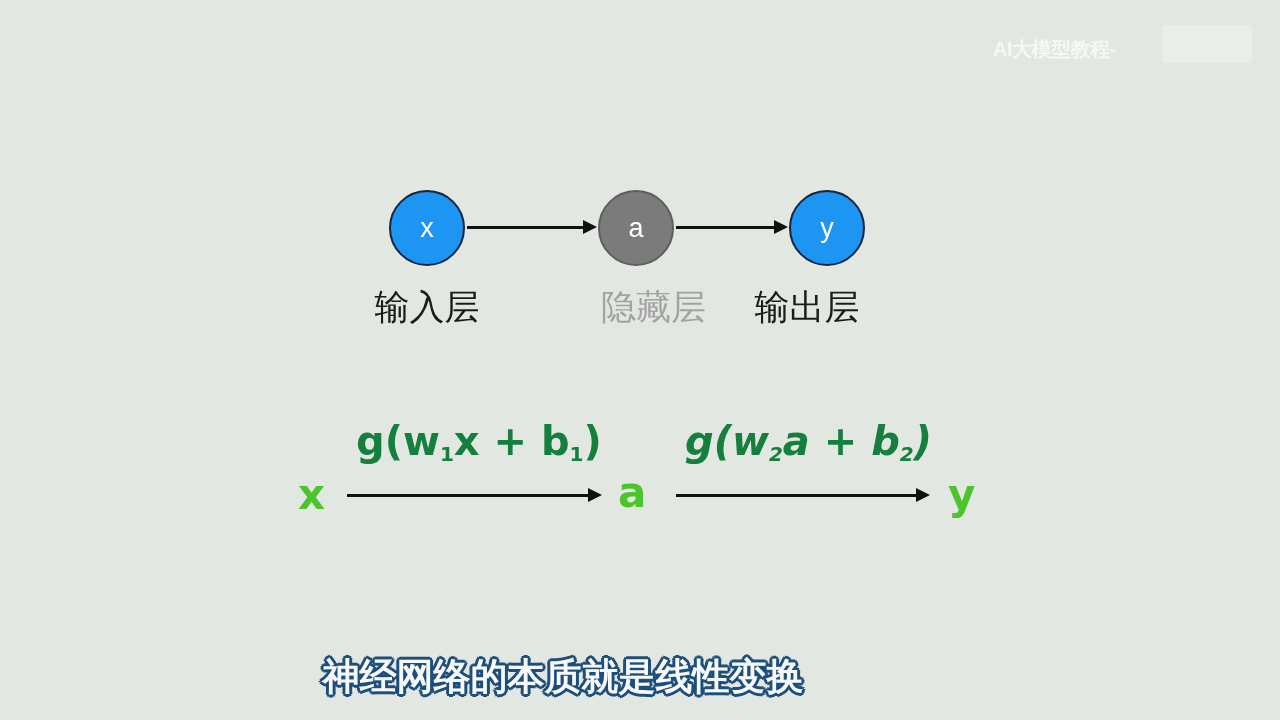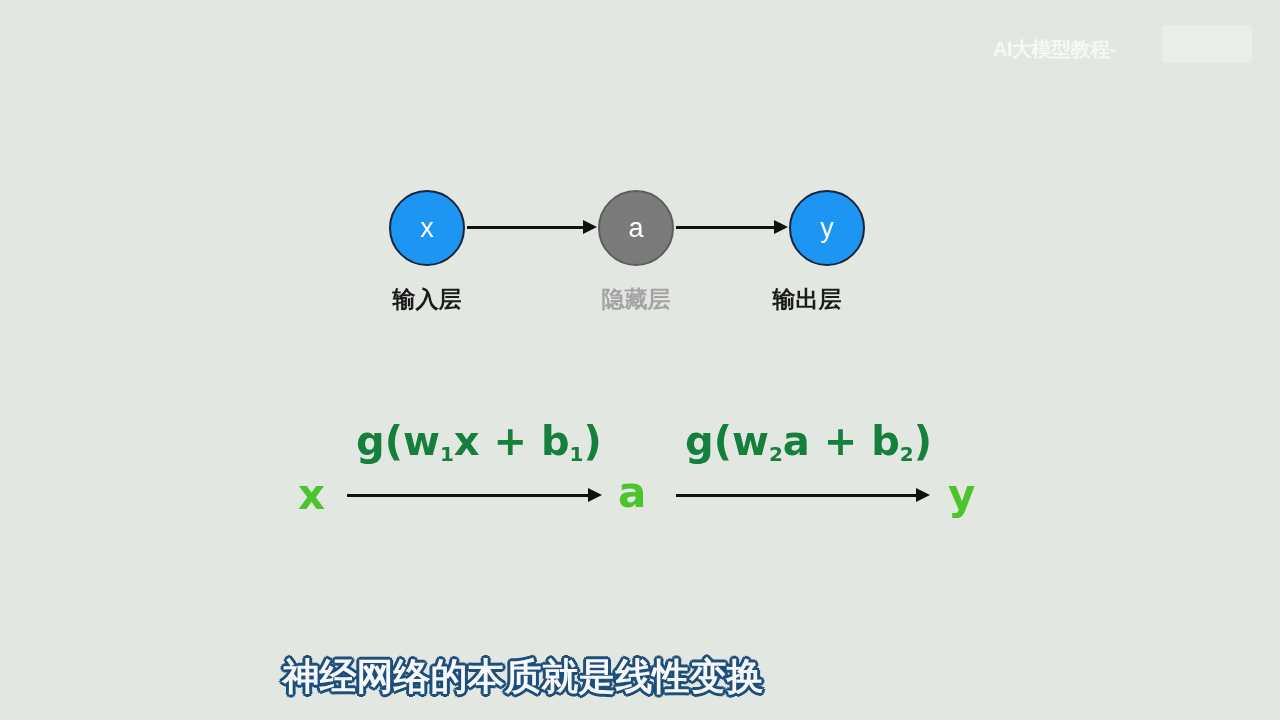--- a/index.html
+++ b/index.html
@@ -19,24 +19,24 @@
     }
     .node {
       position: absolute; width: 76px; height: 76px; border-radius: 50%;
       border: 2px solid #1a1a1a; box-sizing: border-box;
       display: flex; align-items: center; justify-content: center;
       color: #fff; font-family: "Liberation Sans", sans-serif; font-size: 27px;
     }
     .node.blue { background: #1d95f2; border-color: #15253a; }
     .node.gray { background: #7b7b7b; border-color: #5e5e5e; }
     .layer-label {
-      position: absolute; font-size: 23px; font-weight: bold; width: 140px; text-align: center;
+      position: absolute; font-size: 35px; font-weight: normal; width: 140px; text-align: center;
       color: #1b1b1b;
     }
-    .layer-label.hidden { color: #a3a3a3; }
+    .layer-label.hidden { color: #a3a3a3; text-align: right; }
     .line { position: absolute; height: 3px; background: #111; }
     .arrowhead {
       position: absolute; width: 0; height: 0;
       border-top: 7px solid transparent; border-bottom: 7px solid transparent;
       border-left: 14px solid #111;
     }
     .var {
       position: absolute; color: #4cc42c; font-size: 42px; font-weight: bold;
       font-family: "DejaVu Sans", sans-serif;
     }
@@ -46,20 +46,21 @@
     }
     .formula sub { font-size: 20px; vertical-align: -6px; }
     .subtitle {
       position: absolute; left: 0; width: 1046px; top: 652px; text-align: center;
       font-size: 37px; font-weight: bold; color: #f6f8fb;
       -webkit-text-stroke: 0px;
       text-shadow:
         2px 0 0 #1e4f7b, -2px 0 0 #1e4f7b, 0 2px 0 #1e4f7b, 0 -2px 0 #1e4f7b,
         2px 2px 0 #1e4f7b, -2px -2px 0 #1e4f7b, 2px -2px 0 #1e4f7b, -2px 2px 0 #1e4f7b,
         3px 0 0 #1e4f7b, -3px 0 0 #1e4f7b, 0 3px 0 #1e4f7b, 0 -3px 0 #1e4f7b;
+      padding-left: 40px;
     }
   </style>
 </head>
 <body>
 
 <div class="watermark">AI大模型教程-</div>
 <div class="watermark-logo"></div>
 
 <div>
   <div class="node blue" style="left:389px; top:190px;">x</div>
@@ -81,21 +82,21 @@
   <div class="var" style="left:298px; top:470px;">x</div>
 
   <div class="formula" style="left:356px; top:418px;">
     <span>g(w</span><sub>1</sub><span>x + b</span><sub>1</sub><span>)</span>
   </div>
   <div class="line" style="left:347px; top:494px; width:243px;"></div>
   <div class="arrowhead" style="left:588px; top:488px;"></div>
 
   <div class="var" style="left:618px; top:468px;">a</div>
 
-  <div class="formula" style="left:685px; top:418px;">
+  <div class="formula" style="left:685px; top:418px;font-style:italic;">
     <span>g(w</span><sub>2</sub><span>a + b</span><sub>2</sub><span>)</span>
   </div>
   <div class="line" style="left:676px; top:494px; width:242px;"></div>
   <div class="arrowhead" style="left:916px; top:488px;"></div>
 
   <div class="var" style="left:948px; top:470px;">y</div>
 </div>
 
 <div class="subtitle">神经网络的本质就是线性变换</div>
 

